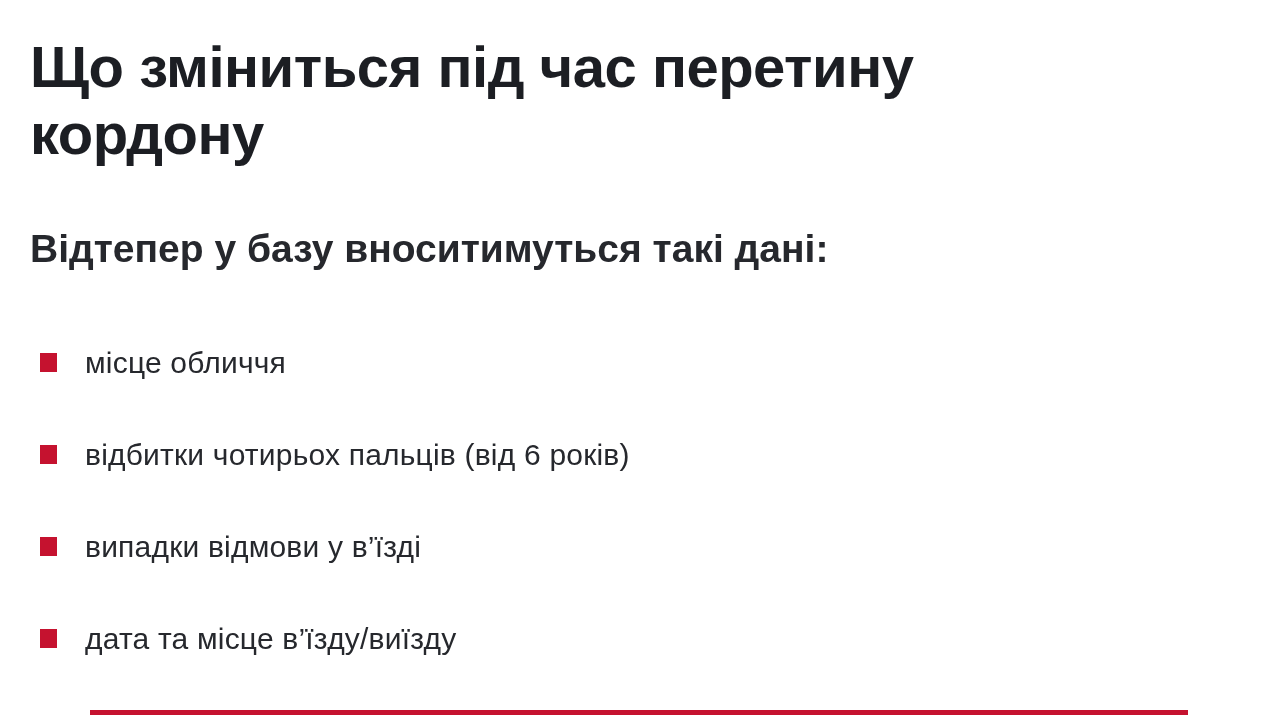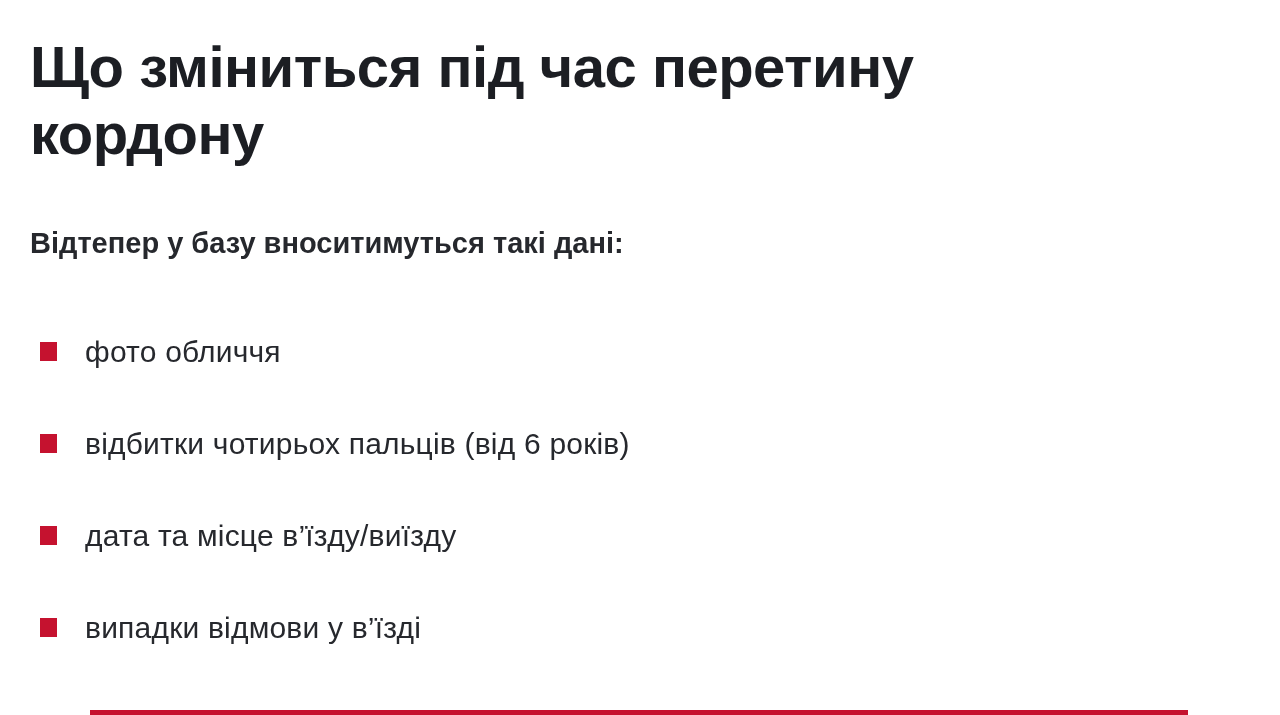--- a/index.html
+++ b/index.html
@@ -24,21 +24,21 @@
   .page-title{
     font-size:58px;
     line-height:1.15;
     font-weight:700;
     letter-spacing:-0.5px;
     color:var(--title-text);
     margin-top:4px;
   }
   .intro-text{
     margin-top:60px;
-    font-size:29px;
+    font-size:39px;
     font-weight:700;
     color:var(--body-text);
   }
   .data-list{
     list-style:none;
     margin-top:72px;
     padding-left:10px;
   }
   .data-list li{
     display:flex;
@@ -69,30 +69,30 @@
 </head>
 <body>
 
 <main class="slide">
   <h1 class="page-title">Що зміниться під час перетину кордону</h1>
   <p class="intro-text">Відтепер у базу вноситимуться такі дані:</p>
 
   <ul class="data-list">
     <li>
       <span class="bullet"></span>
-      <span class="item-text">фото обличчя</span>
+      <span class="item-text">місце обличчя</span>
     </li>
     <li>
       <span class="bullet"></span>
       <span class="item-text">відбитки чотирьох пальців (від 6 років)</span>
     </li>
     <li>
       <span class="bullet"></span>
-      <span class="item-text">дата та місце в’їзду/виїзду</span>
+      <span class="item-text">випадки відмови у в’їзді</span>
     </li>
     <li>
       <span class="bullet"></span>
-      <span class="item-text">випадки відмови у в’їзді</span>
+      <span class="item-text">дата та місце в’їзду/виїзду</span>
     </li>
   </ul>
 
   <div class="accent-bar"></div>
 </main>
 
 </body></html>

